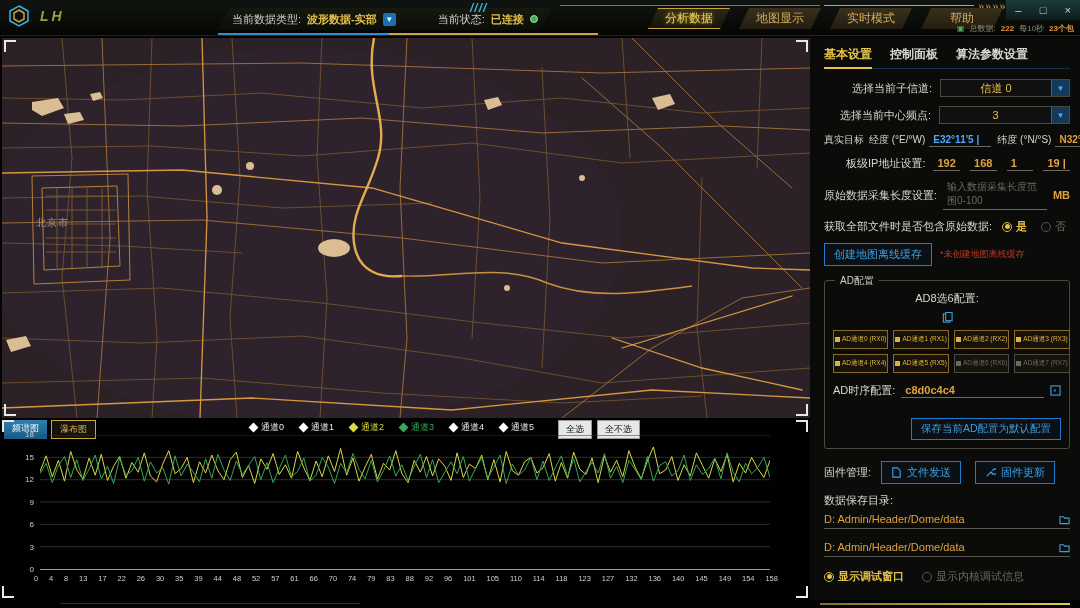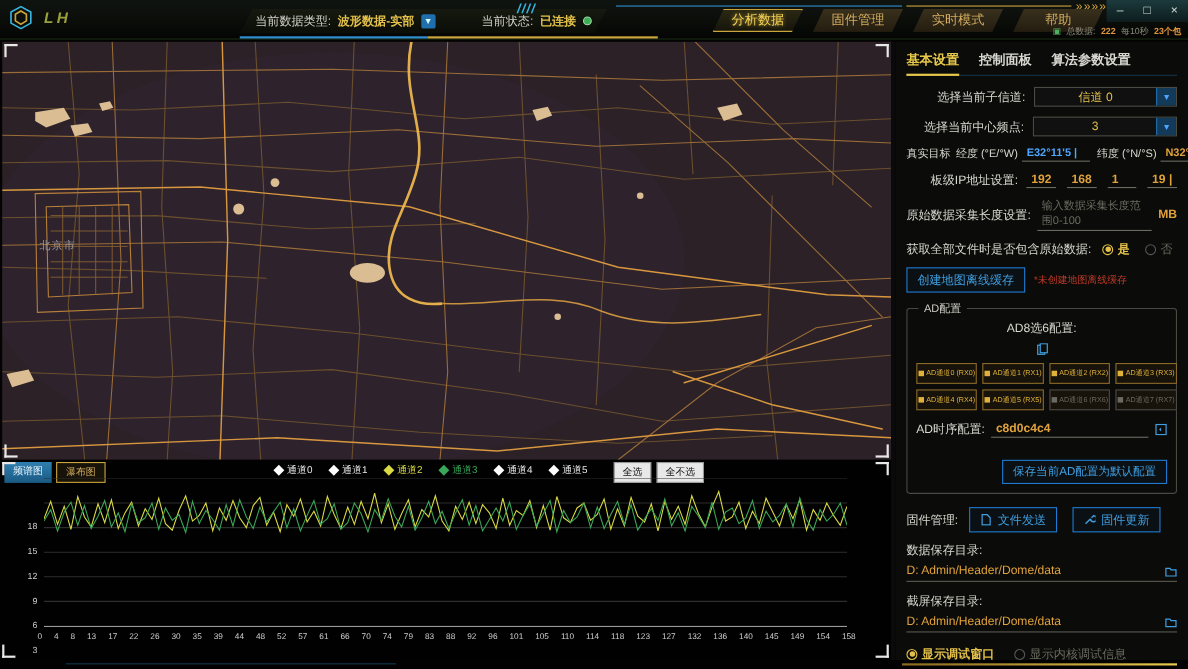--- a/index.html
+++ b/index.html
@@ -58,21 +58,21 @@
   .chart-tab.active { background:linear-gradient(180deg,#2e7fb0,#1b5a84); color:#eaf4fa; }
   .chart-tab.inactive { background:#171308; color:#d3ac5f; border:1px solid #caa43c; }
   #legend { position:absolute; left:250px; top:3px; display:flex; gap:16px; align-items:center; }
   .legend-item { display:flex; gap:4px; align-items:center; cursor:pointer; }
   .legend-diamond { width:7px; height:7px; transform:rotate(45deg); }
   .legend-label { font-size:9px;text-align:center; }
   #chart-sel-btns { position:absolute; left:558px; top:2px; display:flex; gap:5px; }
   .sel-btn { background:#e8e8e8; color:#111; font-size:9px; padding:2px 7px; cursor:pointer; border:1px solid #999; }
   #plot { position:absolute; left:40px; top:17px; width:730px; height:135px; border-bottom:1px solid #9a9a9a; }
   #plot svg { width:100%; height:100%; display:block; }
-  #y-labels span { position:absolute; width:32px; text-align:right; color:#cfcfcf; font-size:8px;margin-top:44px; }
+  #y-labels span { position:absolute; width:32px; text-align:right; color:#cfcfcf; font-size:8px; }
   #x-labels { position:absolute; left:34px; top:156px; width:744px; display:flex;
     justify-content:space-between; color:#cfcfcf; font-size:7.5px; }
 
   
   #divider { position:absolute; left:810px; top:38px; width:4px; height:562px; background:#0a0a0a; }
   #side-panel { position:absolute; left:814px; top:38px; width:266px; height:562px; background:#0b0b09;
     padding:8px 10px 4px 10px; color:#d8d8d0; font-size:11px; overflow:hidden; }
   #panel-tabs { display:flex; gap:18px; border-bottom:1px solid #15324a; padding-bottom:5px; margin-bottom:10px; }
   .panel-tab { font-size:12px; font-weight:bold; color:#d8d8d0; cursor:pointer; position:relative; }
   .panel-tab.active { color:#e8c84a; }
@@ -134,21 +134,21 @@
     </div>
     <div id="hdr-underline"></div>
 
     <span class="deco-slashes">////</span>
     <span class="deco-line-b"></span>
     <span class="deco-line-y"></span>
     <span class="deco-chevrons">»»»»»</span>
 
     <div id="nav-buttons">
         <div class="nav-btn active">分析数据</div>
-        <div class="nav-btn">固件管理</div>
+        <div class="nav-btn">地图显示</div>
         <div class="nav-btn">实时模式</div>
         <div class="nav-btn">帮助</div>
       </div>
 
     <div id="win-controls">
       <span class="win-glyph">–</span>
       <span class="win-glyph">□</span>
       <span class="win-glyph">×</span>
     </div>
     <div id="hdr-stats">
@@ -469,21 +469,20 @@
     </div>
 
     <div class="section-lbl">数据保存目录:</div>
     <div class="path-row">
       <span>D: Admin/Header/Dome/data</span>
       <svg class="icon-btn-svg" viewBox="0 0 12 12">
         <path d="M1 3 h4 l1 1.5 h5 v6 h-10 z" fill="none" stroke="#3f9fe0" stroke-width="1.2"></path>
       </svg>
     </div>
 
-    <div class="section-lbl">截屏保存目录:</div>
     <div class="path-row">
       <span>D: Admin/Header/Dome/data</span>
       <svg class="icon-btn-svg" viewBox="0 0 12 12">
         <path d="M1 3 h4 l1 1.5 h5 v6 h-10 z" fill="none" stroke="#3f9fe0" stroke-width="1.2"></path>
       </svg>
     </div>
 
     <div class="row" style="margin-top:12px;">
       <span style="display:flex;align-items:center;justify-content:center;">
         <span class="radio sel"></span>

